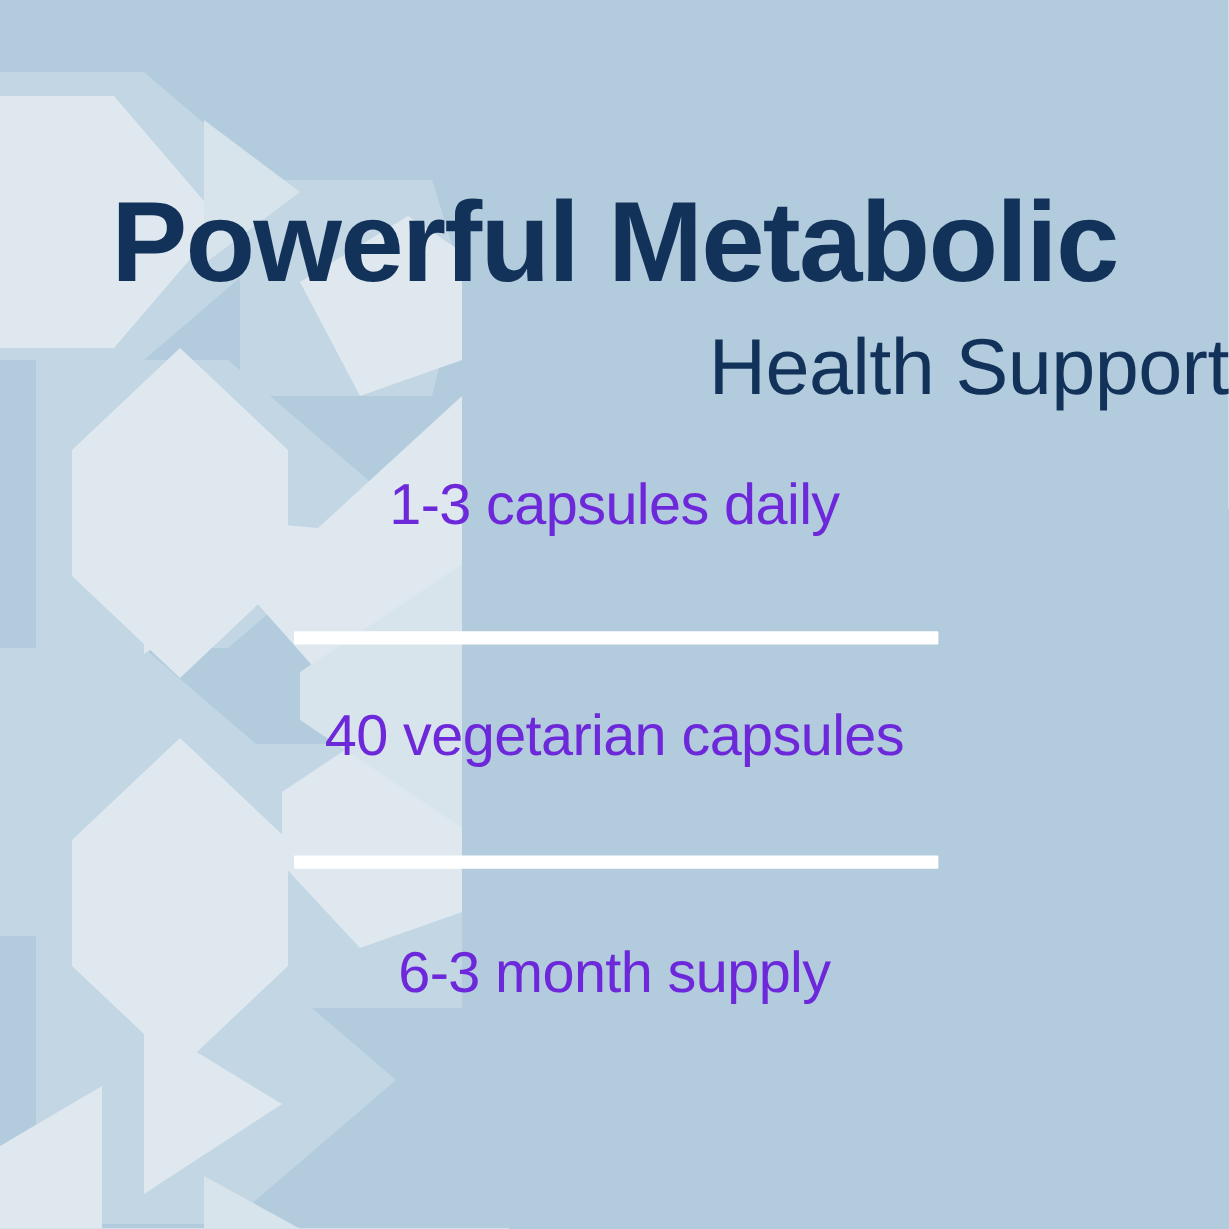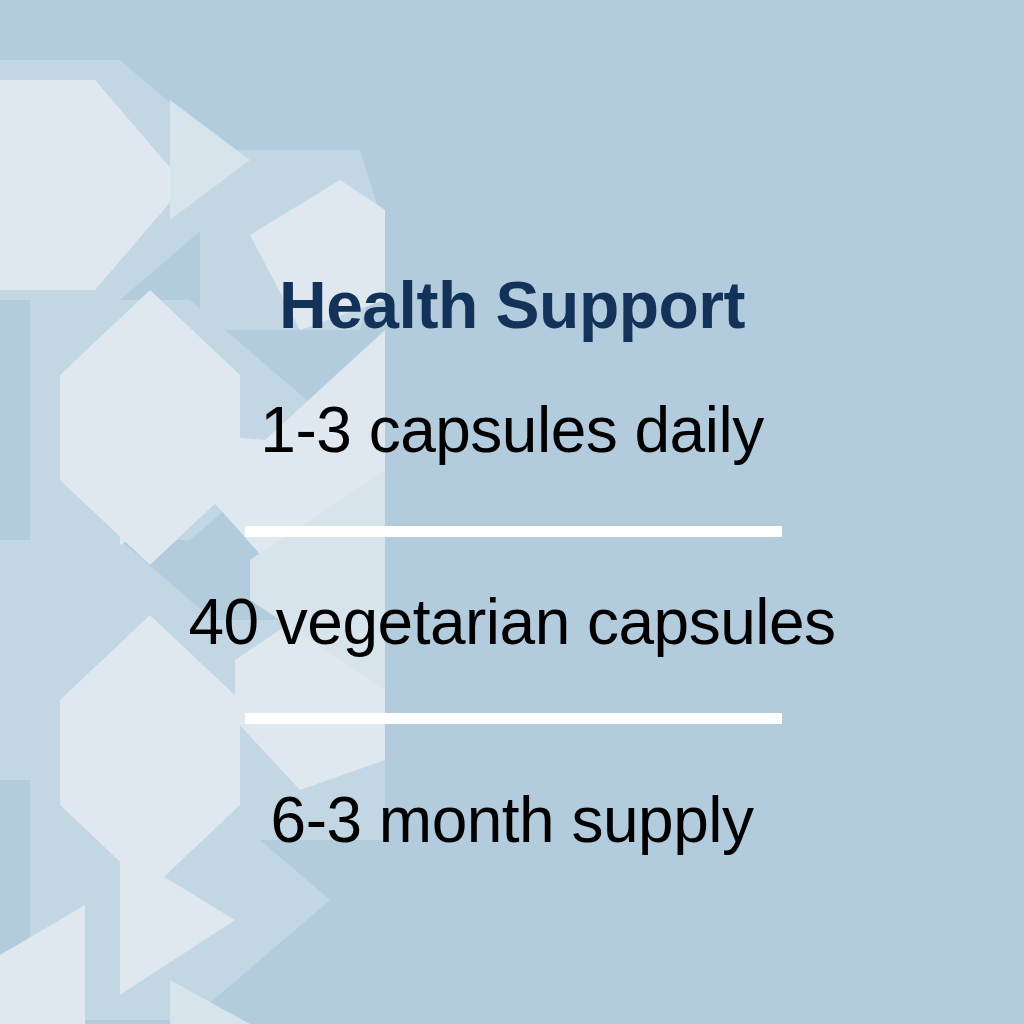--- a/index.html
+++ b/index.html
@@ -47,36 +47,36 @@
     margin: 0;
     position: absolute;
     left: 0;
     right: 0;
     text-align: center;
     white-space: nowrap;
   }
 
   .subhead {
     color: #12325a;
-    font-weight: 700;
+    font-weight: 400;
     font-size: 66px;
     line-height: 1;
     letter-spacing: -0.5px;
     margin: 0;
     position: absolute;
     left: 0;
     right: 0;
-    text-align: center;
+    text-align: right;
     white-space: nowrap;
   }
 
   .factline {
-    color: #000000;
+    color: #6d28d9;
     font-weight: 400;
-    font-size: 64px;
+    font-size: 48px;
     line-height: 1;
     letter-spacing: -0.5px;
     margin: 0;
     position: absolute;
     left: 0;
     right: 0;
     text-align: center;
     white-space: nowrap;
   }
 
@@ -146,20 +146,21 @@
       <g fill="#d8e4ec">
         <polygon points="250,560 385,470 385,690 250,600"></polygon>
         <polygon points="170,100 250,160 170,220"></polygon>
         <polygon points="170,980 250,1024 170,1024"></polygon>
       </g>
     </g>
   </svg>
 
   <div id="content">
 
+    <h1 class="headline" id="title-line">Powerful Metabolic</h1>
 
     <h2 class="subhead" id="subtitle-line">Health Support</h2>
 
     <p class="factline" id="fact-1">1-3 capsules daily</p>
 
     <div class="divider" id="divider-1"></div>
 
     <p class="factline" id="fact-2">40 vegetarian capsules</p>
 
     <div class="divider" id="divider-2"></div>

